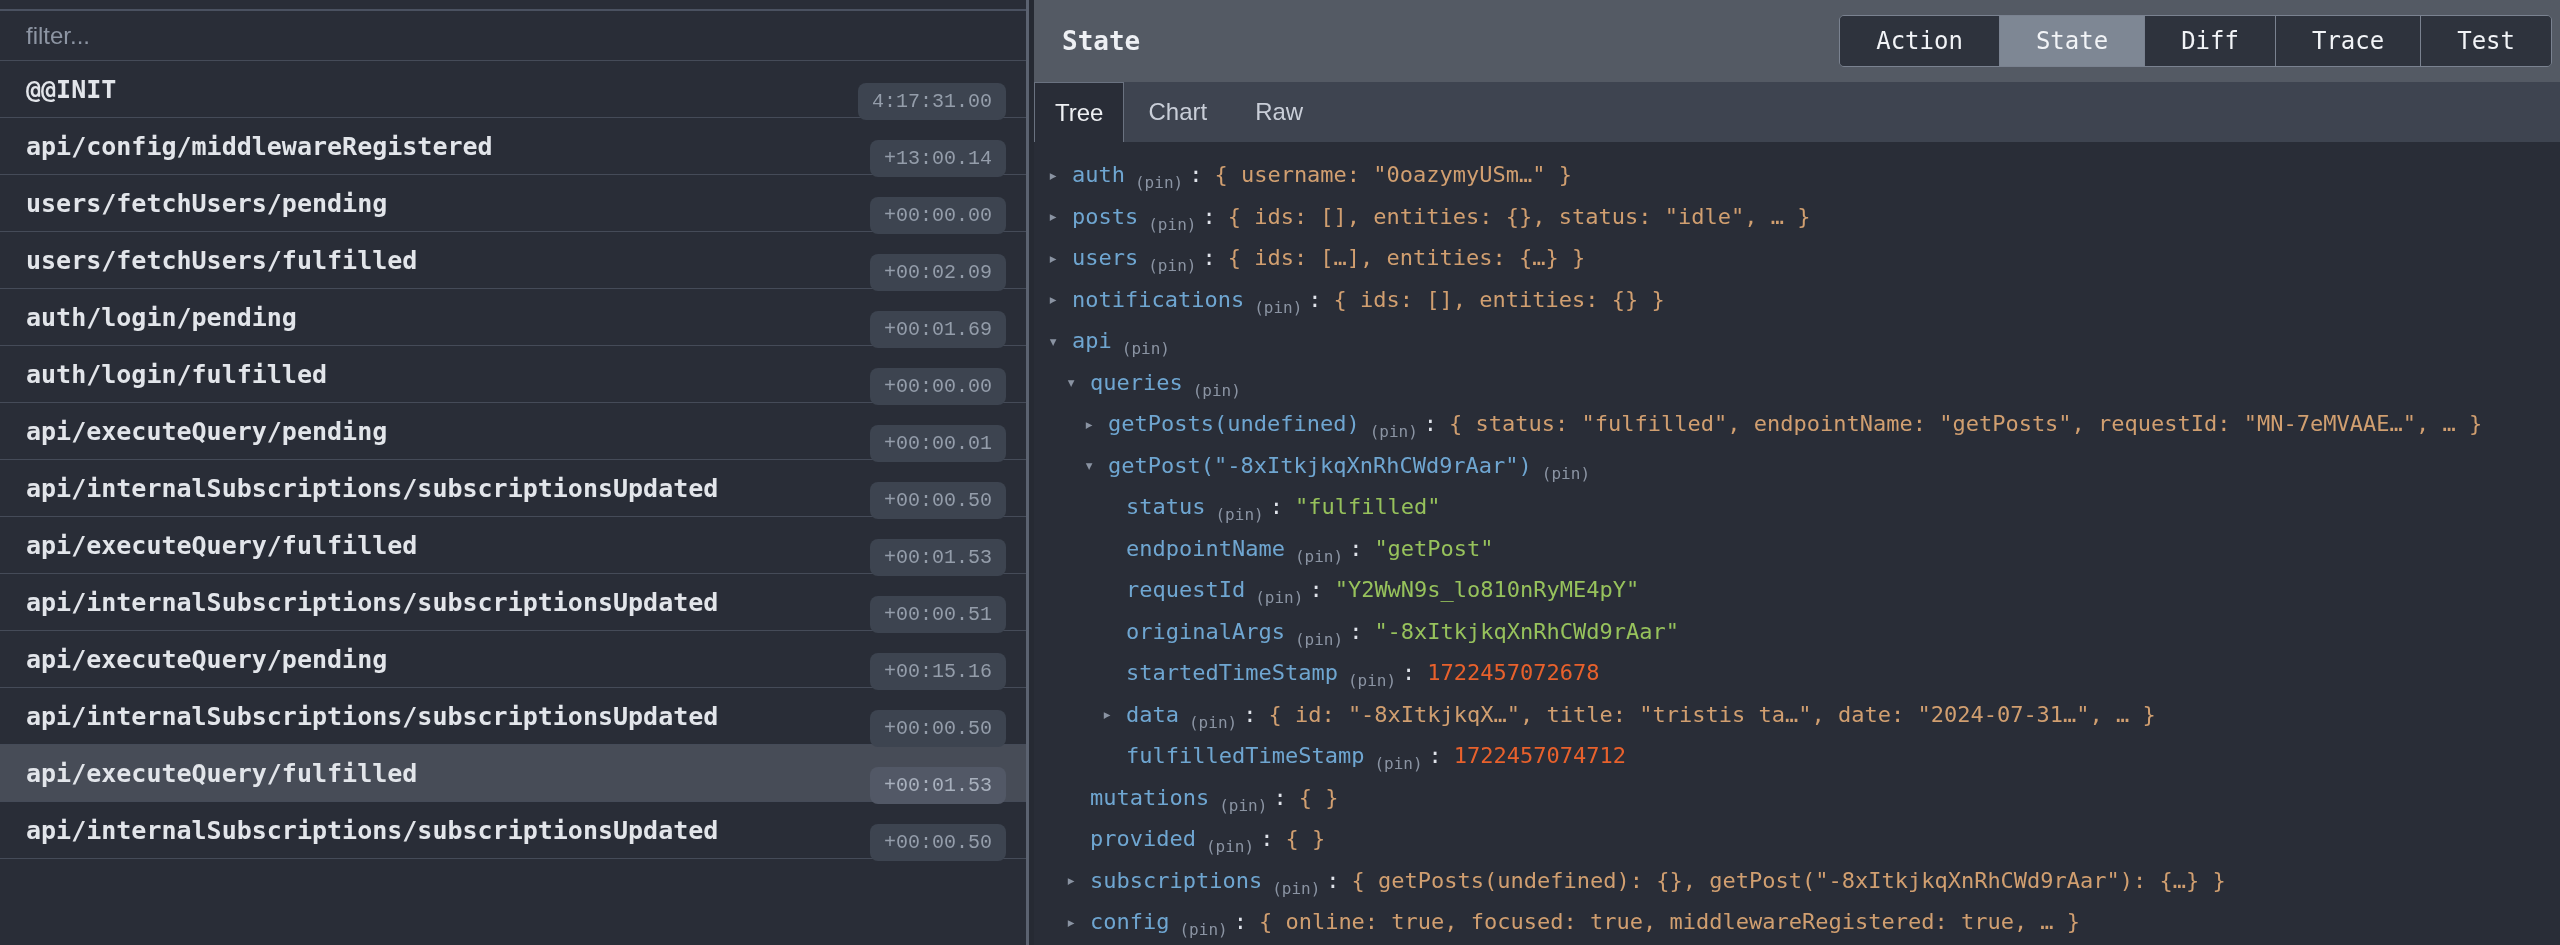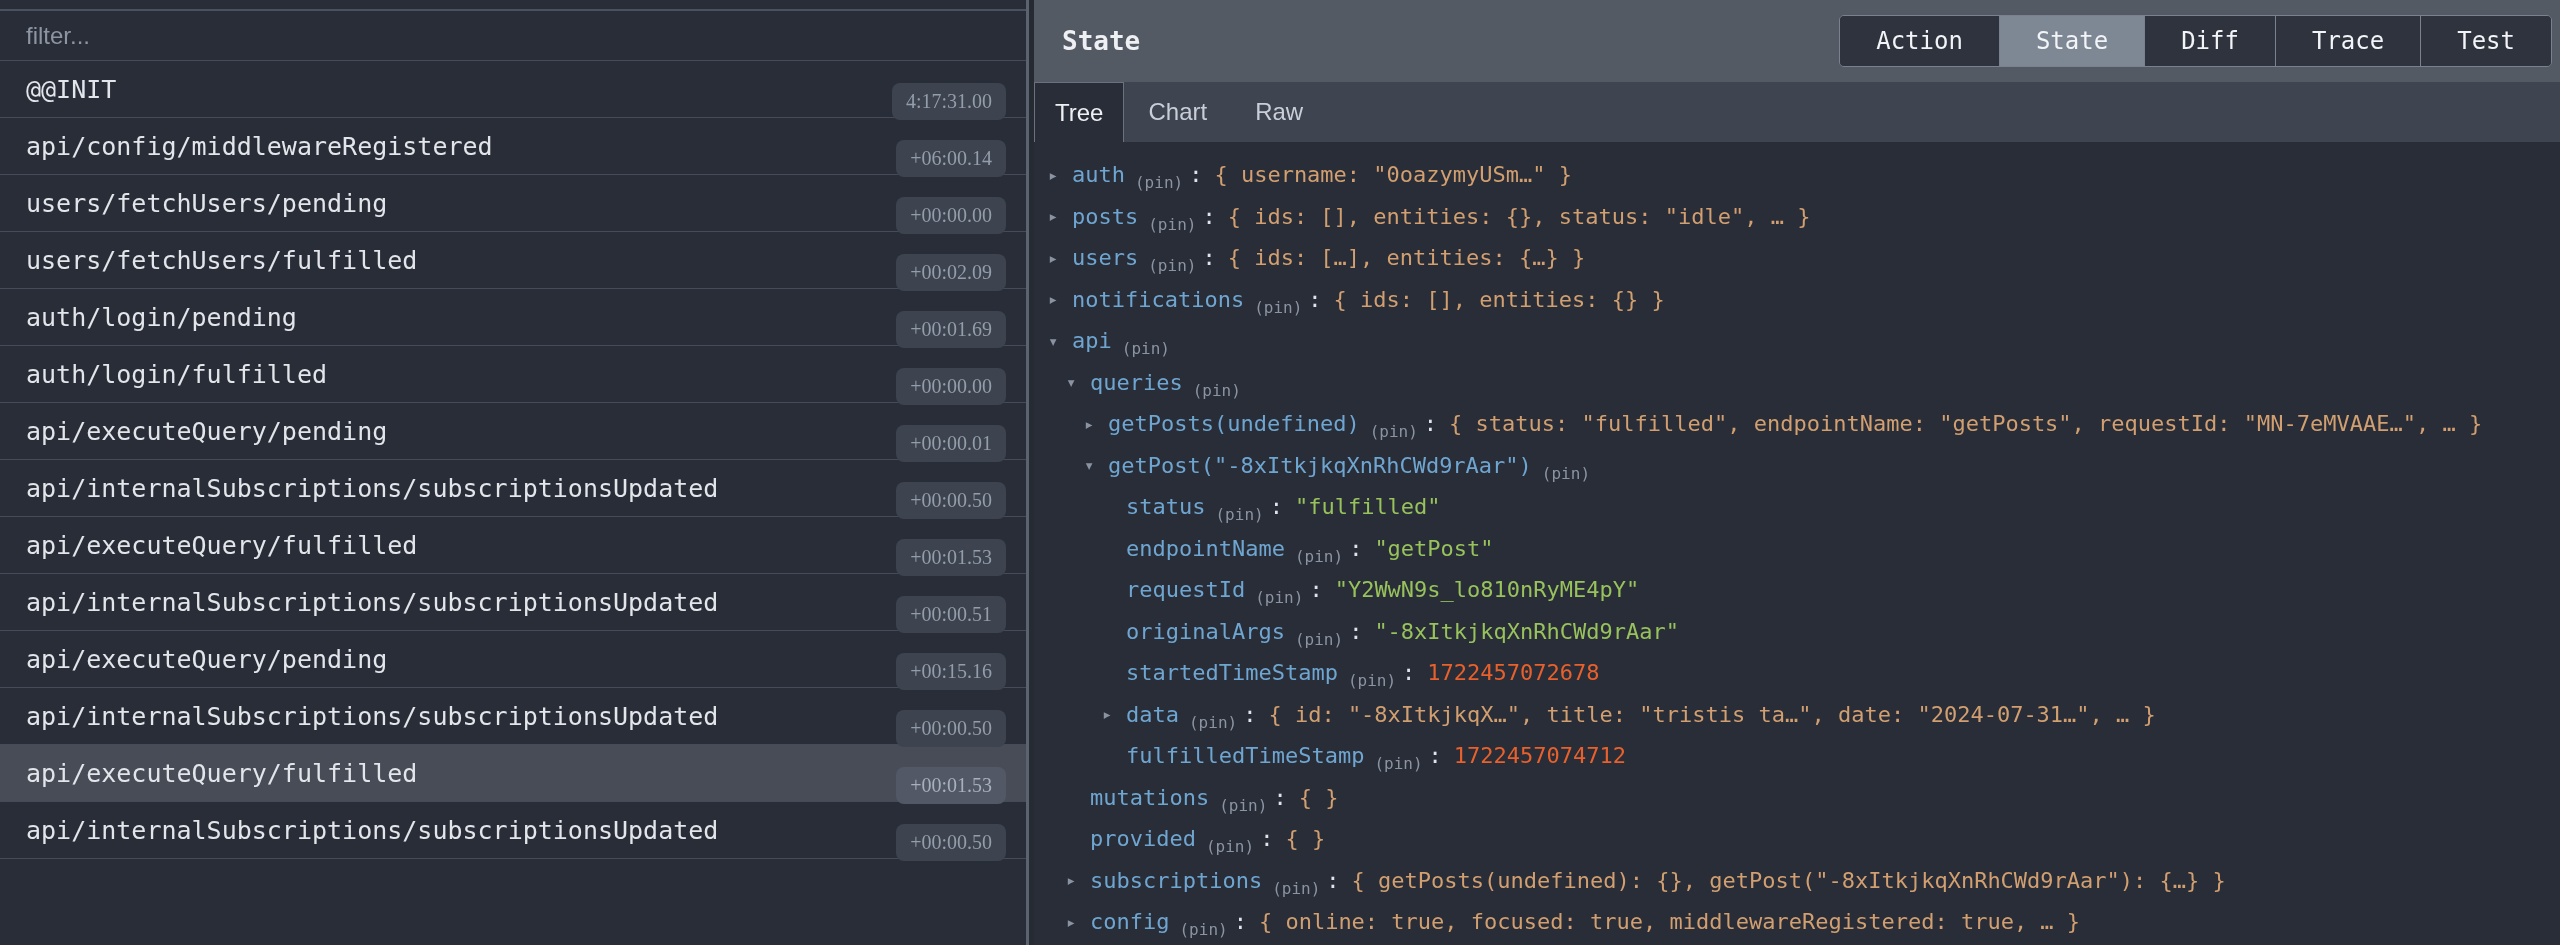--- a/index.html
+++ b/index.html
@@ -42,24 +42,25 @@
   .filter-input::placeholder{color:#8D95A3;opacity:1;}
   .action-row{
     height:57px;border-bottom:1px solid var(--row-border);
     display:flex;align-items:center;justify-content:space-between;
     padding:0 20px 0 26px;cursor:pointer;
   }
   .action-row.selected{background:var(--selected-row-bg);}
   .action-label{
     font-family:"DejaVu Sans Mono",monospace;font-size:25px;color:var(--action-text);
     white-space:nowrap;
+    font-weight:bold;
   }
   .badge{
     background:var(--badge-bg);color:var(--badge-text);
-    font-family:Liberation Serif, serif;font-size:20px;
+    font-family:Liberation Mono, monospace;font-size:20px;
     padding:7px 14px;border-radius:8px;white-space:nowrap;margin-top:24px;
   }
   .action-row.selected .badge{background:#525866;color:#A8B0BD;}
 
   
   .panel-resizer{
     position:absolute;left:1026px;top:0;width:8px;height:945px;
     background:#262A33;border-left:3px solid #5B6270;cursor:col-resize;
   }
 
@@ -121,21 +122,21 @@
   <div class="filter-row">
     <input class="filter-input" type="text" placeholder="filter..." style="">
   </div>
   <div id="action-list">
       <div class="action-row">
         <span class="action-label">@@INIT</span>
         <span class="badge">4:17:31.00</span>
       </div>
       <div class="action-row">
         <span class="action-label">api/config/middlewareRegistered</span>
-        <span class="badge">+06:00.14</span>
+        <span class="badge">+13:00.14</span>
       </div>
       <div class="action-row">
         <span class="action-label">users/fetchUsers/pending</span>
         <span class="badge">+00:00.00</span>
       </div>
       <div class="action-row">
         <span class="action-label">users/fetchUsers/fulfilled</span>
         <span class="badge">+00:02.09</span>
       </div>
       <div class="action-row">

